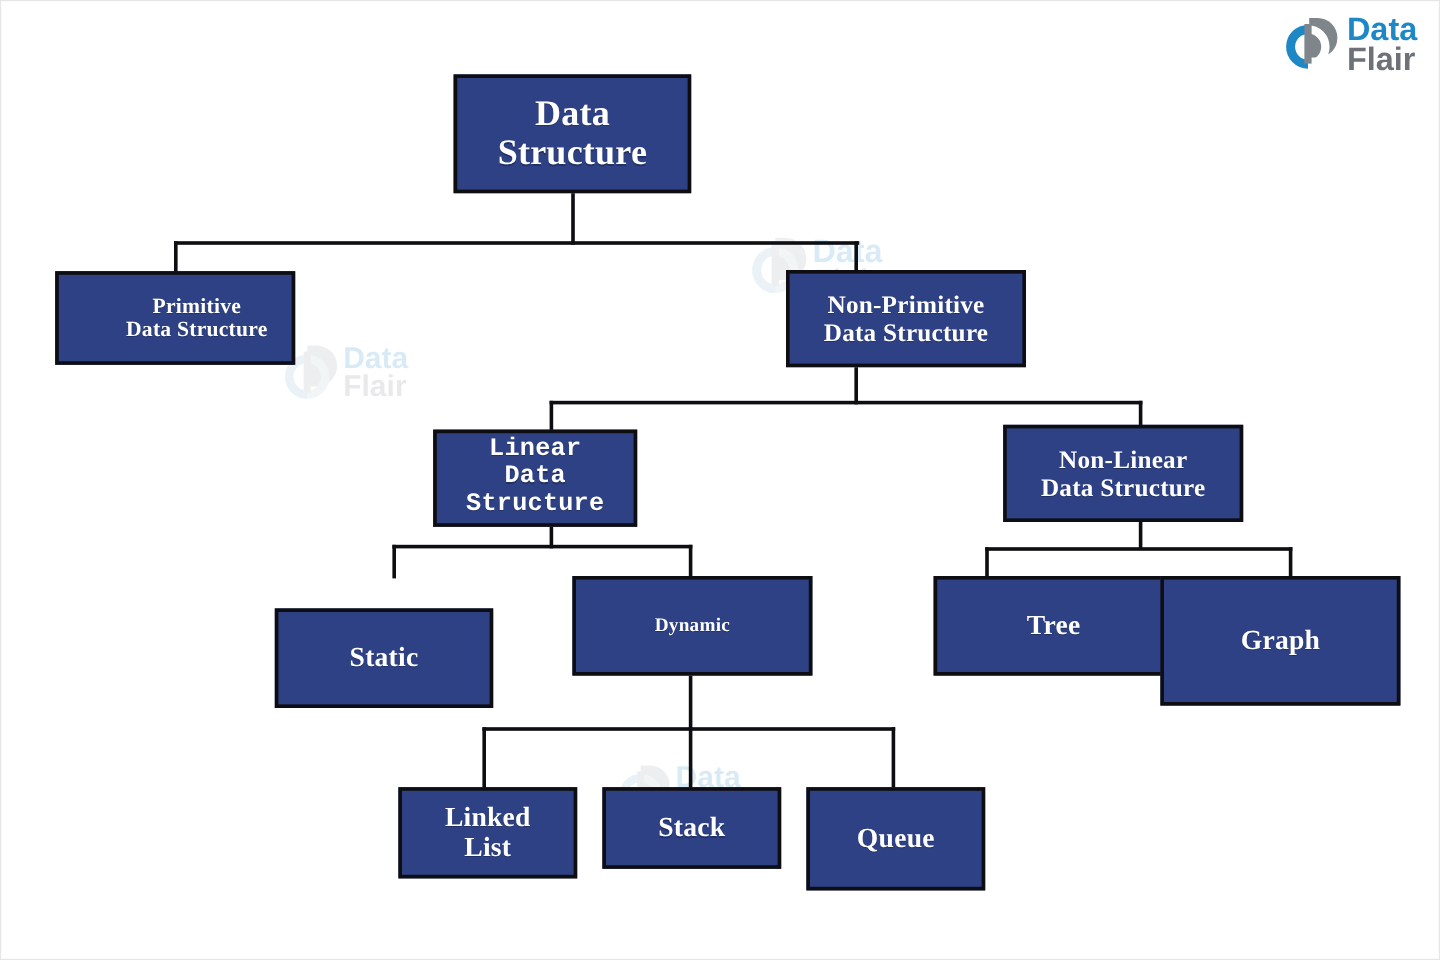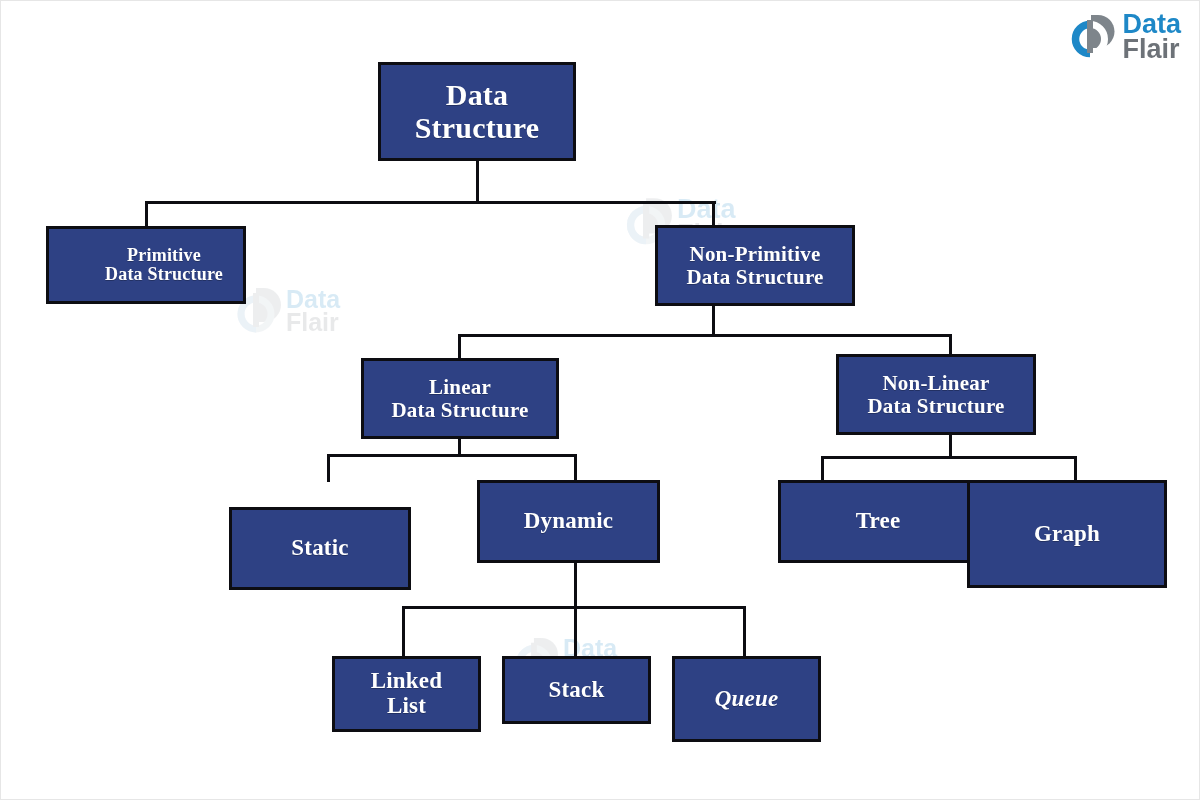--- a/index.html
+++ b/index.html
@@ -33,29 +33,29 @@
     line-height: 1.08;
     letter-spacing: 0.2px;
     z-index: 5;
     text-shadow: 0 1px 0 rgba(0,0,0,0.25);
   }
   .node .label { display: block; white-space: pre-line; padding: 0 6px; }
 
   .n-root      { left:377px; top:61px;  width:198px; height:99px;  font-size:30px; }
   .n-primitive { left:45px;  top:225px; width:200px; height:78px;  font-size:18px;padding-left:36px; }
   .n-nonprim   { left:612px; top:224px; width:200px; height:81px;  font-size:21px;margin-left:42px; }
-  .n-linear    { left:360px; top:357px; width:198px; height:81px;  font-size:21px; }
+  .n-linear    { left:360px; top:357px; width:170px; height:81px;  font-size:21px;font-family:Liberation Mono, monospace; }
   .n-nonlinear { left:835px; top:353px; width:200px; height:81px;  font-size:21px; }
   .n-static    { left:228px; top:506px; width:182px; height:83px;  font-size:23px; }
-  .n-dynamic   { left:476px; top:479px; width:183px; height:83px;  font-size:23px; }
+  .n-dynamic   { left:476px; top:479px; width:200px; height:83px;  font-size:16px; }
   .n-tree      { left:729px; top:479px; width:200px; height:83px;  font-size:23px;margin-left:48px; }
   .n-graph     { left:966px; top:479px; width:200px; height:108px;  font-size:23px; }
   .n-linked    { left:331px; top:655px; width:149px; height:76px;  font-size:23px; }
   .n-stack     { left:501px; top:655px; width:149px; height:68px;  font-size:23px; }
-  .n-queue     { left:671px; top:655px; width:149px; height:86px;  font-size:23px;font-style:italic; }
+  .n-queue     { left:671px; top:655px; width:149px; height:86px;  font-size:23px; }
 
   
   .edge {
     position: absolute;
     background: #0d0d12;
     z-index: 2;
   }
   .edge.v { width: 3px; }
   .edge.h { height: 3px; }
 

